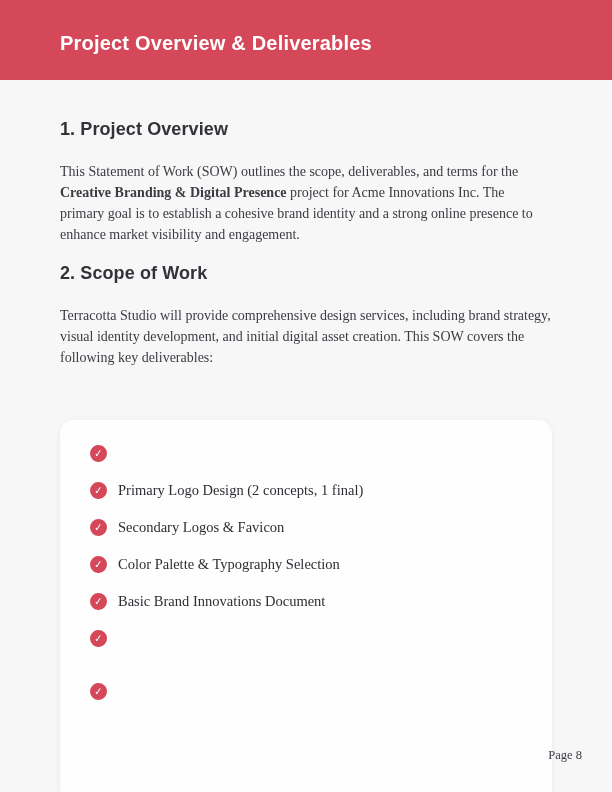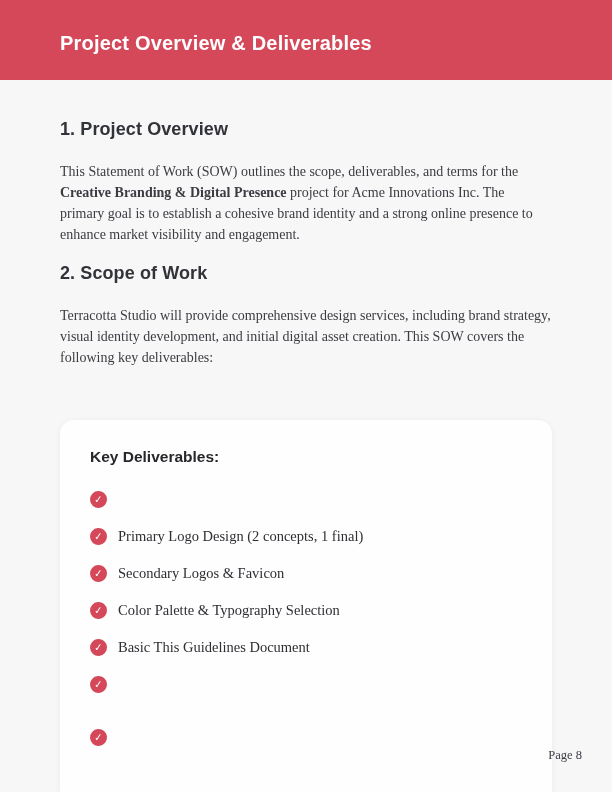--- a/index.html
+++ b/index.html
@@ -101,40 +101,39 @@
 
 <h2 class="sec-heading" id="sec1-heading">1. Project Overview</h2>
 
 <p class="body-para" id="para1"><span>This Statement of Work (SOW) outlines the scope, deliverables, and terms for the </span><strong>Creative Branding &amp; Digital Presence</strong><span> project for Acme Innovations Inc. The primary goal is to establish a cohesive brand identity and a strong online presence to enhance market visibility and engagement.</span></p>
 
 <h2 class="sec-heading" id="sec2-heading">2. Scope of Work</h2>
 
 <p class="body-para" id="para2">Terracotta Studio will provide comprehensive design services, including brand strategy, visual identity development, and initial digital asset creation. This SOW covers the following key deliverables:</p>
 
 <section class="card">
-  <h3>Key Deliverables:</h3>
   <ul>
     <li>
       <span class="chk">✓</span>
     </li>
     <li>
       <span class="chk">✓</span>
       <span class="item-text">Primary Logo Design (2 concepts, 1 final)</span>
     </li>
     <li>
       <span class="chk">✓</span>
       <span class="item-text">Secondary Logos &amp; Favicon</span>
     </li>
     <li>
       <span class="chk">✓</span>
       <span class="item-text">Color Palette &amp; Typography Selection</span>
     </li>
     <li>
       <span class="chk">✓</span>
-      <span class="item-text">Basic This Guidelines Document</span>
+      <span class="item-text">Basic Brand Innovations Document</span>
     </li>
     <li>
       <span class="chk">✓</span>
     </li>
     <li>
       <span class="chk">✓</span>
     </li>
   </ul>
 </section>
 

